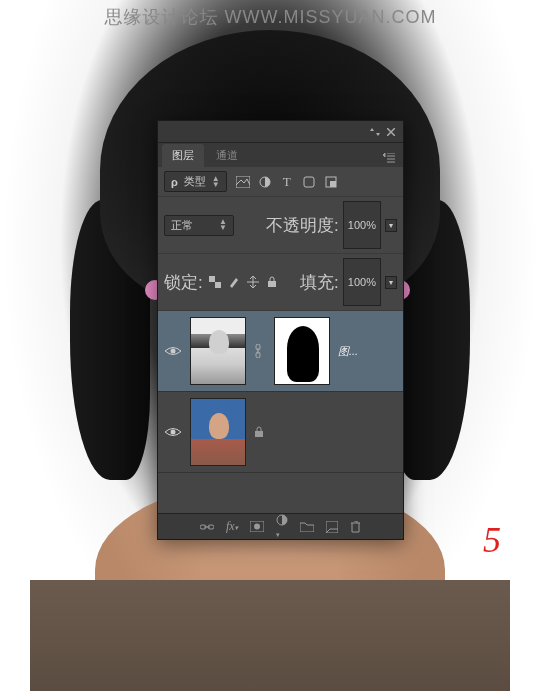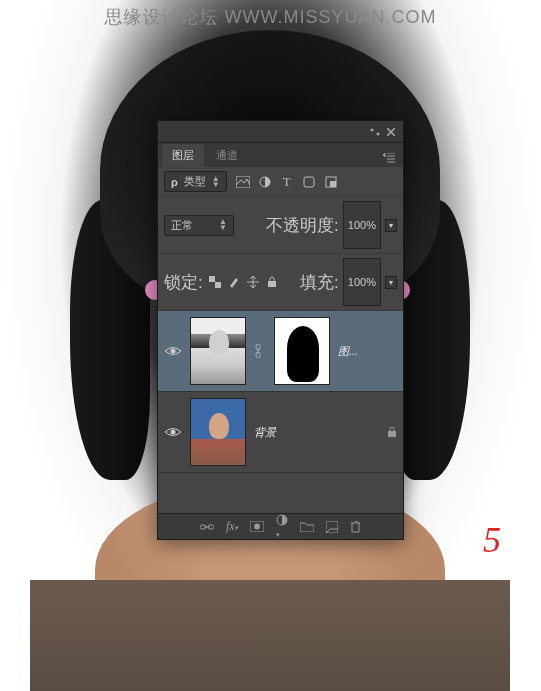--- a/index.html
+++ b/index.html
@@ -186,21 +186,20 @@
       <span class="layer-name">图...</span>
     </div>
     <div class="layer">
       <span class="eye">
           <svg width="16" height="10" viewBox="0 0 16 10">
             <path d="M0 5 Q8 -2 16 5 Q8 12 0 5 Z" fill="none" stroke="#ccc"></path>
             <circle cx="8" cy="5" r="2.5" fill="#ccc"></circle>
           </svg>
         </span>
       <div class="thumb thumb-color"></div>
-      <span class="layer-name">背景</span>
       <span class="lock-ind">
           <svg width="10" height="12" viewBox="0 0 10 12">
             <rect x="1" y="5" width="8" height="6" fill="#999"></rect>
             <path d="M3 5 V3 A2 2 0 0 1 7 3 V5" fill="none" stroke="#999"></path>
           </svg>
         </span>
     </div>
     <div class="spacer-empty"></div>
   </div>
 

